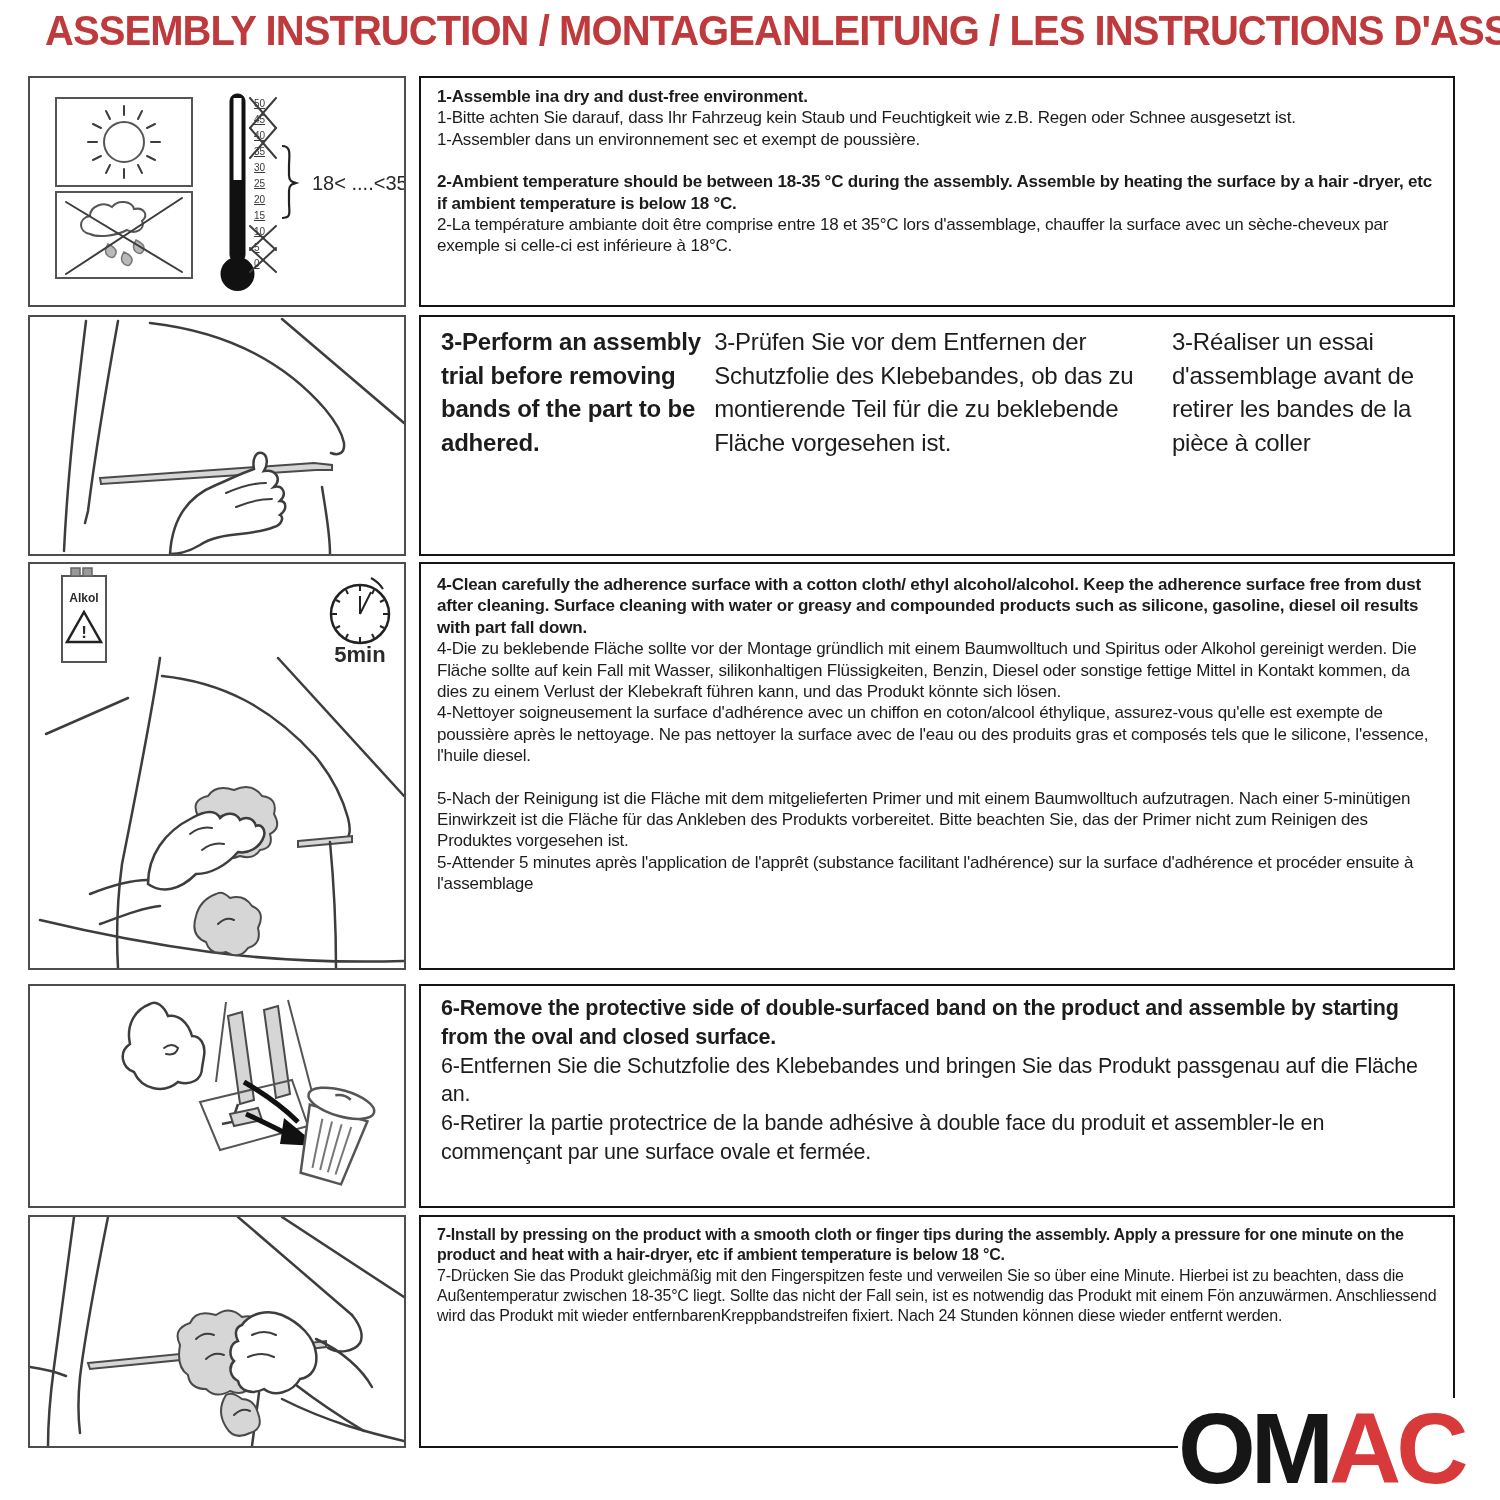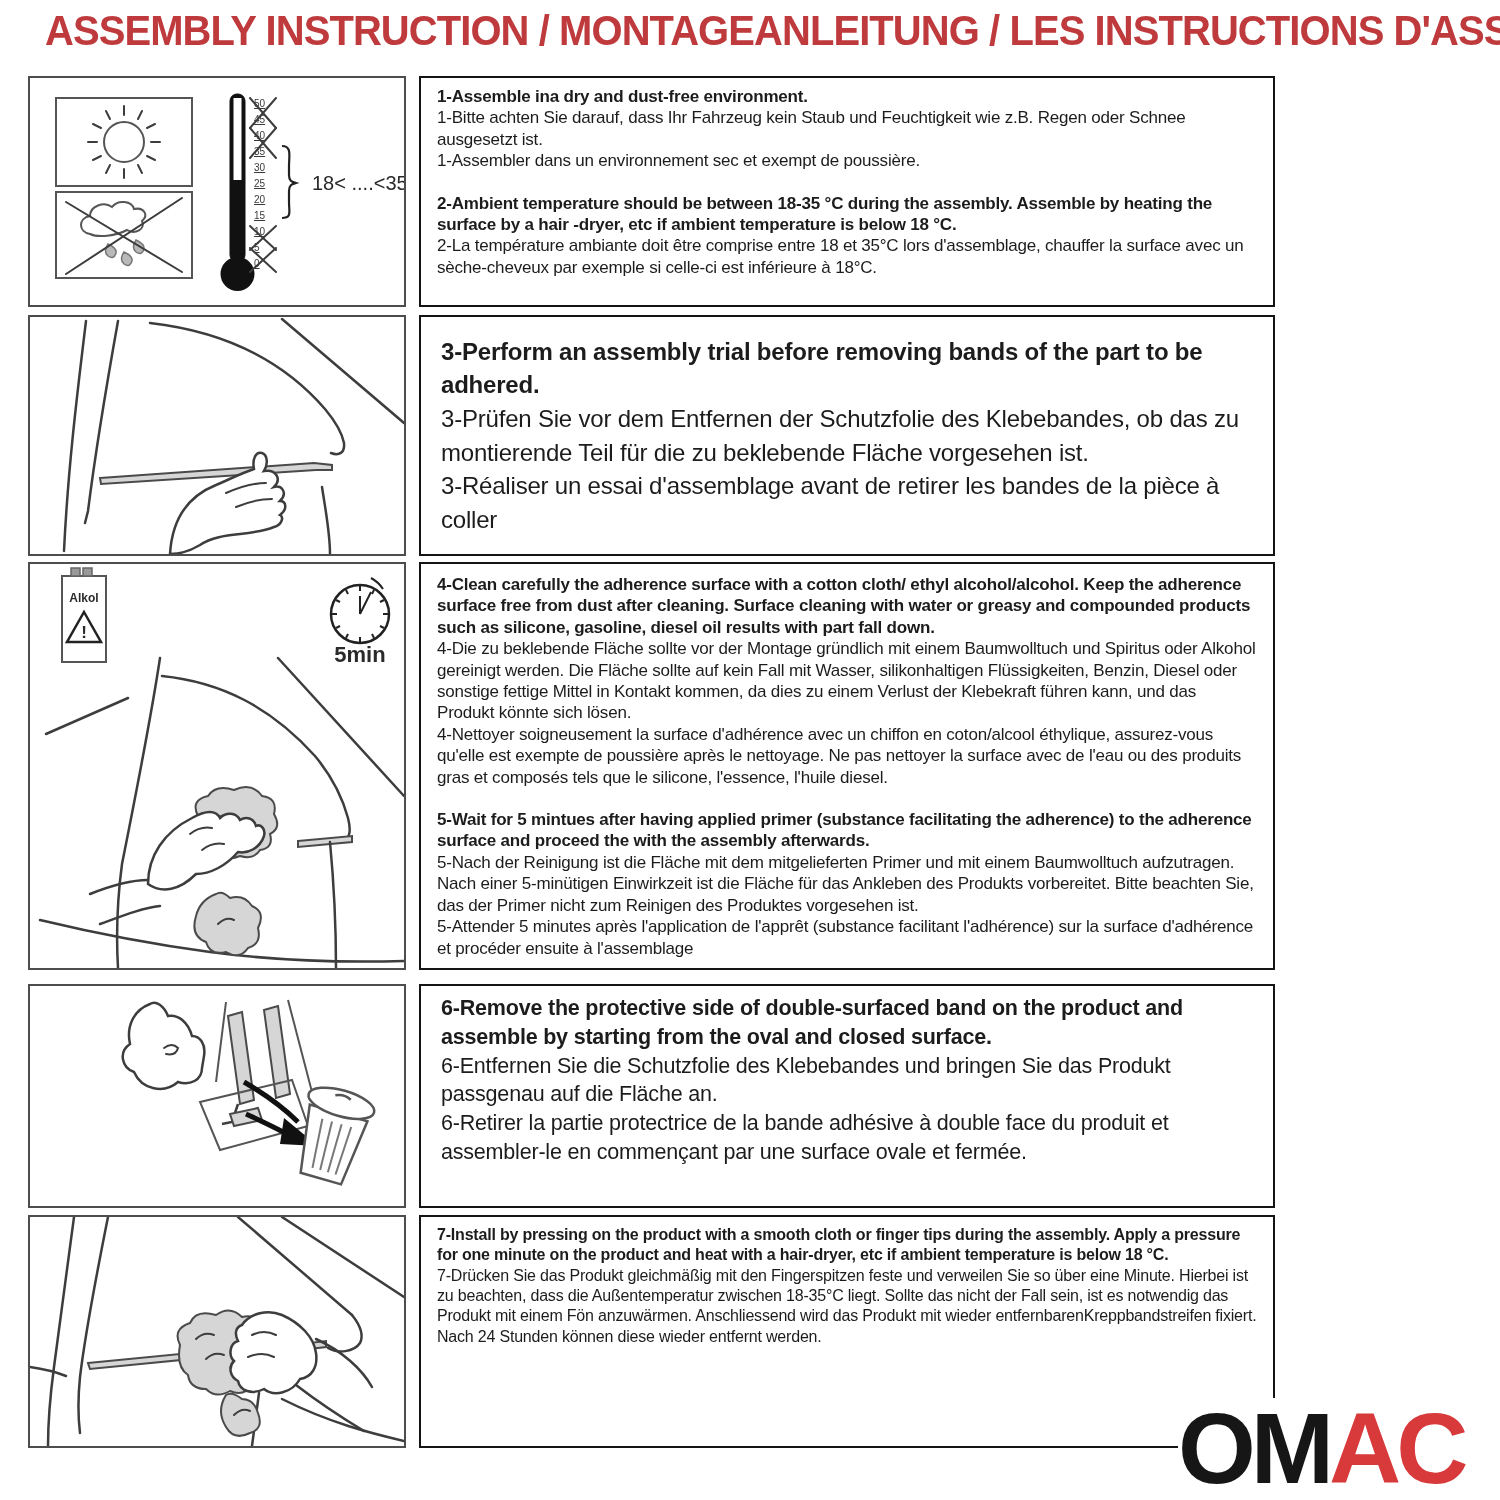--- a/index.html
+++ b/index.html
@@ -11,31 +11,31 @@
     position:absolute; left:45px; top:6px; font-size:43px; font-weight:bold;
     color:#bf3a3c; white-space:nowrap; letter-spacing:-1px;
     transform:scaleX(0.93); transform-origin:left center;
   }
   .illus {
     position:absolute; left:28px; width:378px; box-sizing:border-box;
     border:2px solid #4d4d4d; background:#fff;
   }
   .illus svg { display:block; width:100%; height:100%; }
   .textbox {
-    position:absolute; left:419px; width:856px; box-sizing:border-box;
+    position:absolute; left:419px; width:1036px; box-sizing:border-box;
     border:2px solid #141414; background:#fff; padding:8px 16px;
   }
   p { margin:0; }
   .bold { font-weight:bold; }
   .t-sm { font-size:17px; line-height:1.26; letter-spacing:-0.2px; }
   .t-sm7 { font-size:16px; line-height:1.27; letter-spacing:-0.2px; }
   .t-lg { font-size:24px; line-height:1.4; letter-spacing:-0.2px; }
   .t-md { font-size:21.5px; line-height:1.34; letter-spacing:-0.2px; }
   .gap { height:21px; }
-  .center-v { display:flex; flex-direction:column; justify-content:center; }
+  .center-v { display:flex; flex-direction:row; justify-content:center; }
   .tb6 { }
   svg text { font-family:"Liberation Sans", sans-serif; fill:#2a2a2a; }
   .tick { font-size:10px; text-decoration:underline; fill:#3a3a3a; }
   .line { stroke:#3d3d3d; stroke-width:2.5; fill:none; stroke-linecap:round; }
   .thin { stroke:#555; stroke-width:2; fill:none; }
   .graybit { fill:#d6d6d6; stroke:#4a4a4a; stroke-width:2; }
   .whitebit { fill:#ffffff; stroke:#3d3d3d; stroke-width:2.5; }
   .crease { stroke:#3d3d3d; stroke-width:2; fill:none; stroke-linecap:round; }
   .logo {
     position:absolute; left:1178px; top:1398px; width:330px; height:100px;
@@ -206,21 +206,20 @@
         <path class="line" d="M70,360 C92,352 112,344 130,342"></path>
       </g>
     </svg>
   </div>
 
   <div class="textbox t-sm" style="top:562px;height:408px;padding-top:10px;">
     <p class="bold">4-Clean carefully the adherence surface with a cotton cloth/ ethyl alcohol/alcohol. Keep the adherence surface free from dust after cleaning. Surface cleaning with water or greasy and compounded products such as silicone, gasoline, diesel oil results with part fall down.</p>
     <p>4-Die zu beklebende Fläche sollte vor der Montage gründlich mit einem Baumwolltuch und Spiritus oder Alkohol gereinigt werden. Die Fläche sollte auf kein Fall mit Wasser, silikonhaltigen Flüssigkeiten, Benzin, Diesel oder sonstige fettige Mittel in Kontakt kommen, da dies zu einem Verlust der Klebekraft führen kann, und das Produkt könnte sich lösen.</p>
     <p>4-Nettoyer soigneusement la surface d'adhérence avec un chiffon en coton/alcool éthylique, assurez-vous qu'elle est exempte de poussière après le nettoyage. Ne pas nettoyer la surface avec de l'eau ou des produits gras et composés tels que le silicone, l'essence, l'huile diesel.</p>
     <div class="gap"></div>
-    <p class="bold">5-Wait for 5 mintues after having applied primer (substance facilitating the adherence) to the adherence surface and proceed the with the assembly afterwards.</p>
     <p>5-Nach der Reinigung ist die Fläche mit dem mitgelieferten Primer und mit einem Baumwolltuch aufzutragen. Nach einer 5-minütigen Einwirkzeit ist die Fläche für das Ankleben des Produkts vorbereitet. Bitte beachten Sie, das der Primer nicht zum Reinigen des Produktes vorgesehen ist.</p>
     <p>5-Attender 5 minutes après l'application de l'apprêt (substance facilitant l'adhérence) sur la surface d'adhérence et procéder ensuite à l'assemblage</p>
   </div>
 
   <div class="illus" style="top:984px;height:224px;">
     <svg viewBox="0 0 374 220">
       <g>
         <path class="whitebit" d="M120,18 C104,24 96,40 100,58 C88,66 92,82 104,86 C112,104 134,108 148,96 C160,100 172,94 172,82 L174,70 C176,58 170,50 162,50 C158,36 148,28 138,30 C134,20 126,14 120,18 Z"></path>
         <path class="crease" d="M134,62 q8,-6 14,0 q-2,8 -12,6"></path>
       </g>

